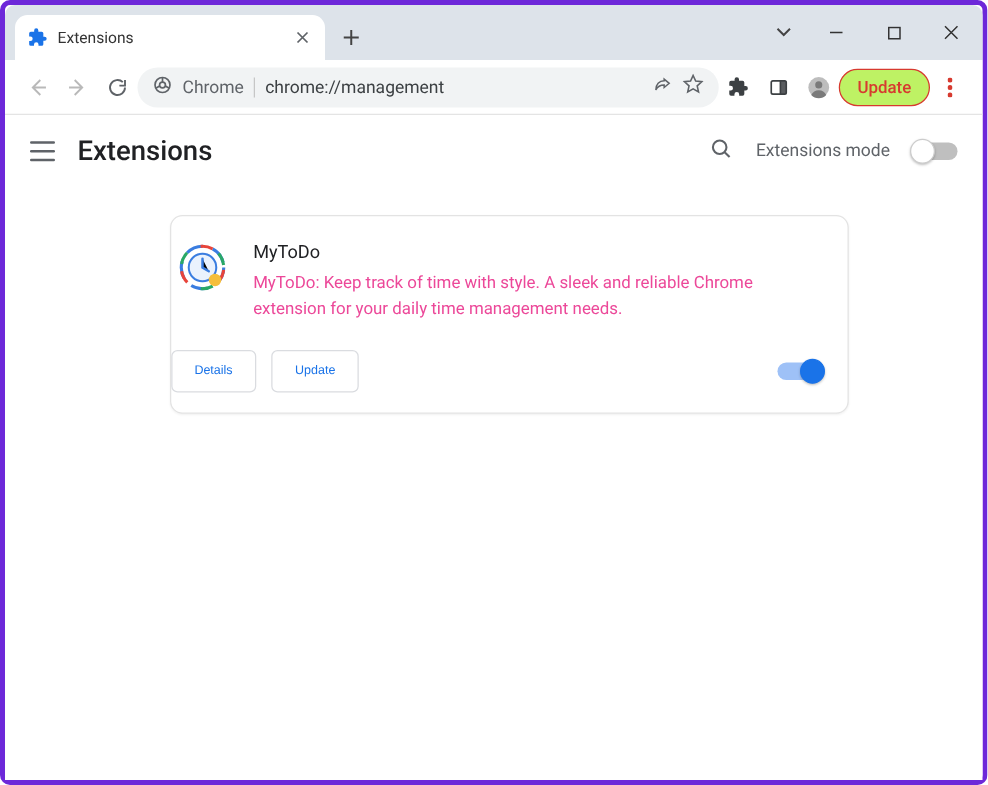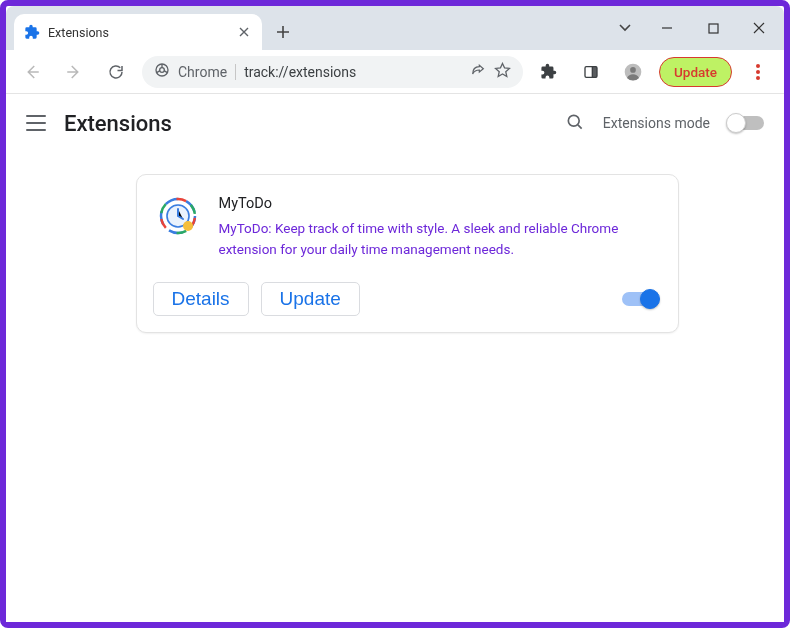--- a/index.html
+++ b/index.html
@@ -16,21 +16,21 @@
     position: absolute;
     top: 120px; left: 20px; right: 20px; bottom: 20px;
     display: flex; align-items: center; justify-content: center;
     pointer-events: none;
     z-index: 0;
   }
   .watermark svg { width: 680px; opacity: 0.08; }
   
   .window {
     width: 790px; height: 628px;
-    border: 6px solid #6d28d9;
+    border: 4px solid #6d28d9;
     border-radius: 8px;
     background: #fff;
     display: flex; flex-direction: column;
     position: relative;
     z-index: 1;
   }
   .titlebar {
     height: 44px;
     background: #dde3ea;
     display: flex; align-items: flex-end;
@@ -67,21 +67,21 @@
   }
   .wc { width:42px; height:32px; display:flex; align-items:center; justify-content:center; color:#333; cursor:pointer;}
   .wc.caret { width:34px; }
   
   .toolbar {
     height: 44px;
     background:#fff;
     border-bottom:1px solid #e4e4e4;
     display:flex; align-items:center;
     padding: 0 10px;
-    gap:10px;
+    gap:0;
   }
   .tbtn {
     width:32px; height:32px; border-radius:50%;
     display:flex; align-items:center; justify-content:center;
     color:#5f6368; cursor:pointer;
   }
   .tbtn.disabled { color:#b9b9b9; cursor:default; }
   .omnibox {
     flex:1; height:32px;
     background:#f1f3f4;
@@ -136,41 +136,41 @@
   .toggle.on { background:#9ec1f7; }
   .toggle.on .knob { left:auto; right:-2px; background:#1a73e8; border-color:#1a73e8; }
   
   .card-wrap { display:flex; justify-content:center; padding-top:22px; }
   .card {
     width:543px;
     border:1px solid #e3e3e3;
     border-radius:10px;
     background:#fff;
     box-shadow:0 1px 2px rgba(0,0,0,0.06);
-    padding:20px 20px 16px 20px;
+    padding:20px 20px 16px 4px;
     margin-left:24px;
   }
   .card-top { display:flex; gap:20px; }
   .ext-icon {
     width:42px; height:42px; flex-shrink:0;
     display:flex; align-items:center; justify-content:center;
   }
   .ext-title { font-size:14.5px; color:#202124; font-weight:400; margin-bottom:6px; }
-  .ext-desc { font-size:13.5px; color:#6d28d9; line-height:1.55; }
+  .ext-desc { font-size:13.5px; color:#ec4899; line-height:1.55; }
   .card-bottom {
     display:flex; align-items:center;
     margin-top:22px; gap:12px;
   }
   .card-btn {
     height:34px; padding:0 18px;
     border:1px solid #dadce0;
     border-radius:5px;
     background:#fff;
     color:#1a73e8;
-    font-size:19px; font-weight:500;
+    font-size:10px; font-weight:500;
     cursor:pointer;
     display:flex;align-items:center;justify-content:flex-end;
   }
   .card-btn:first-child { margin-left:-4px; }
   .card-bottom .toggle { margin-left:auto; }
 </style>
 </head>
 <body>
 
 <div class="watermark">
@@ -252,21 +252,21 @@
     <div class="omnibox">
       <span>
         <svg width="16" height="16" viewBox="0 0 24 24">
             <circle cx="12" cy="12" r="9" fill="none" stroke="#5f6368" stroke-width="2"></circle>
             <circle cx="12" cy="12" r="3.5" fill="none" stroke="#5f6368" stroke-width="2"></circle>
             <path stroke="#5f6368" stroke-width="2" d="M12 3v6M4 16l5-3M20 16l-5-3"></path>
           </svg>
       </span>
       <span class="chrome-label">Chrome</span>
       <span class="divider"></span>
-      <span class="url">track://extensions</span>
+      <span class="url">chrome://management</span>
       <span>
         <svg width="16" height="16" viewBox="0 0 24 24">
             <path fill="none" stroke="#5f6368" stroke-width="1.8" d="M14 5l6 5-6 5V12c-5 0-8 2-10 6 0-7 4-11 10-11V5z"></path>
           </svg>
       </span>
       <span>
         <svg width="17" height="17" viewBox="0 0 24 24">
             <path fill="none" stroke="#5f6368" stroke-width="1.8" d="M12 2l2.9 6.3 6.9.7-5.2 4.7 1.5 6.8L12 17l-6.1 3.5 1.5-6.8L2.2 9l6.9-.7z"></path>
           </svg>
       </span>

